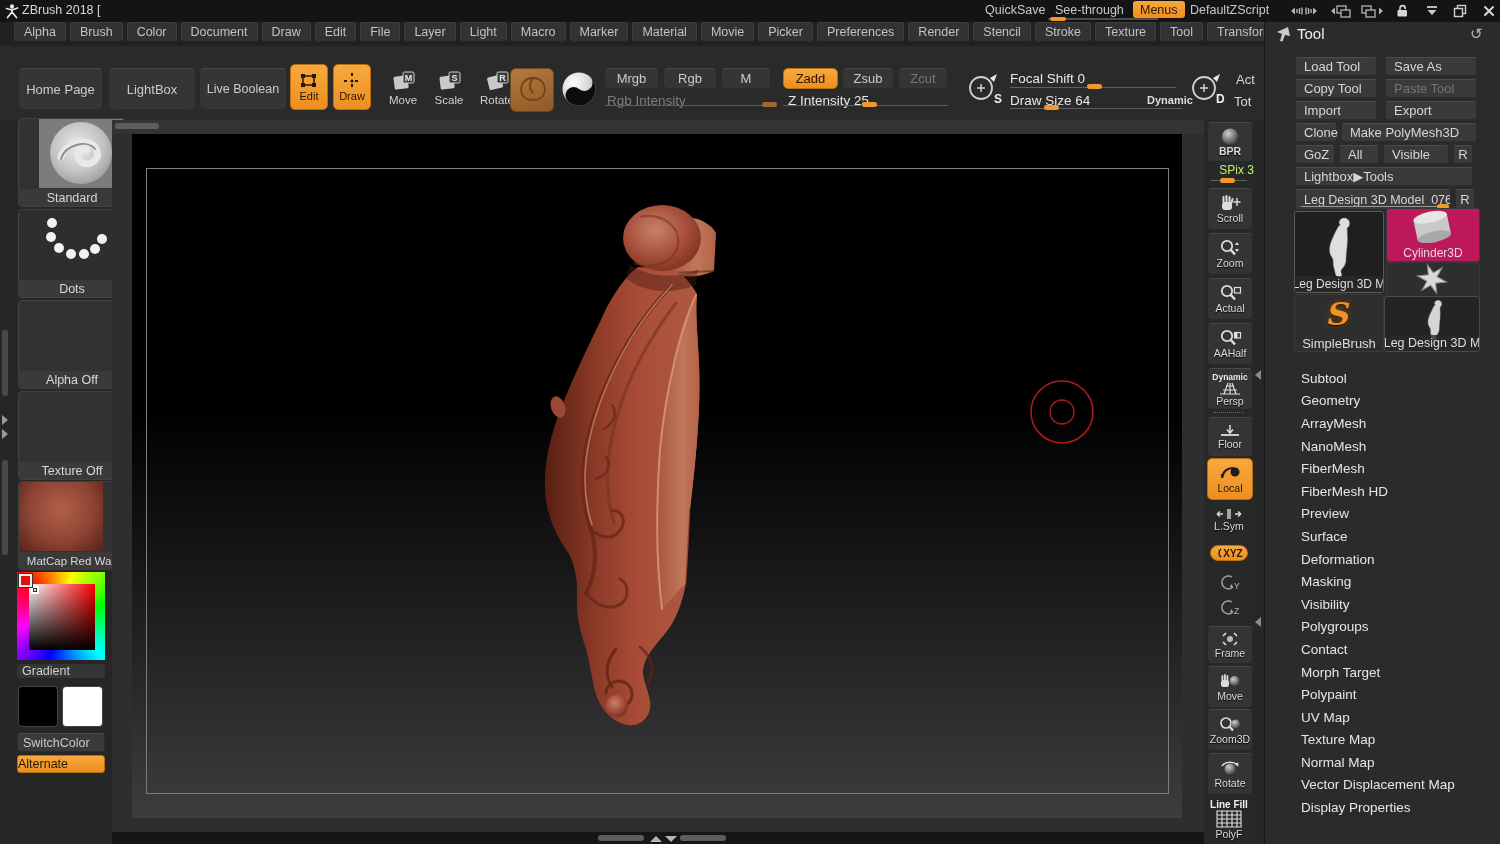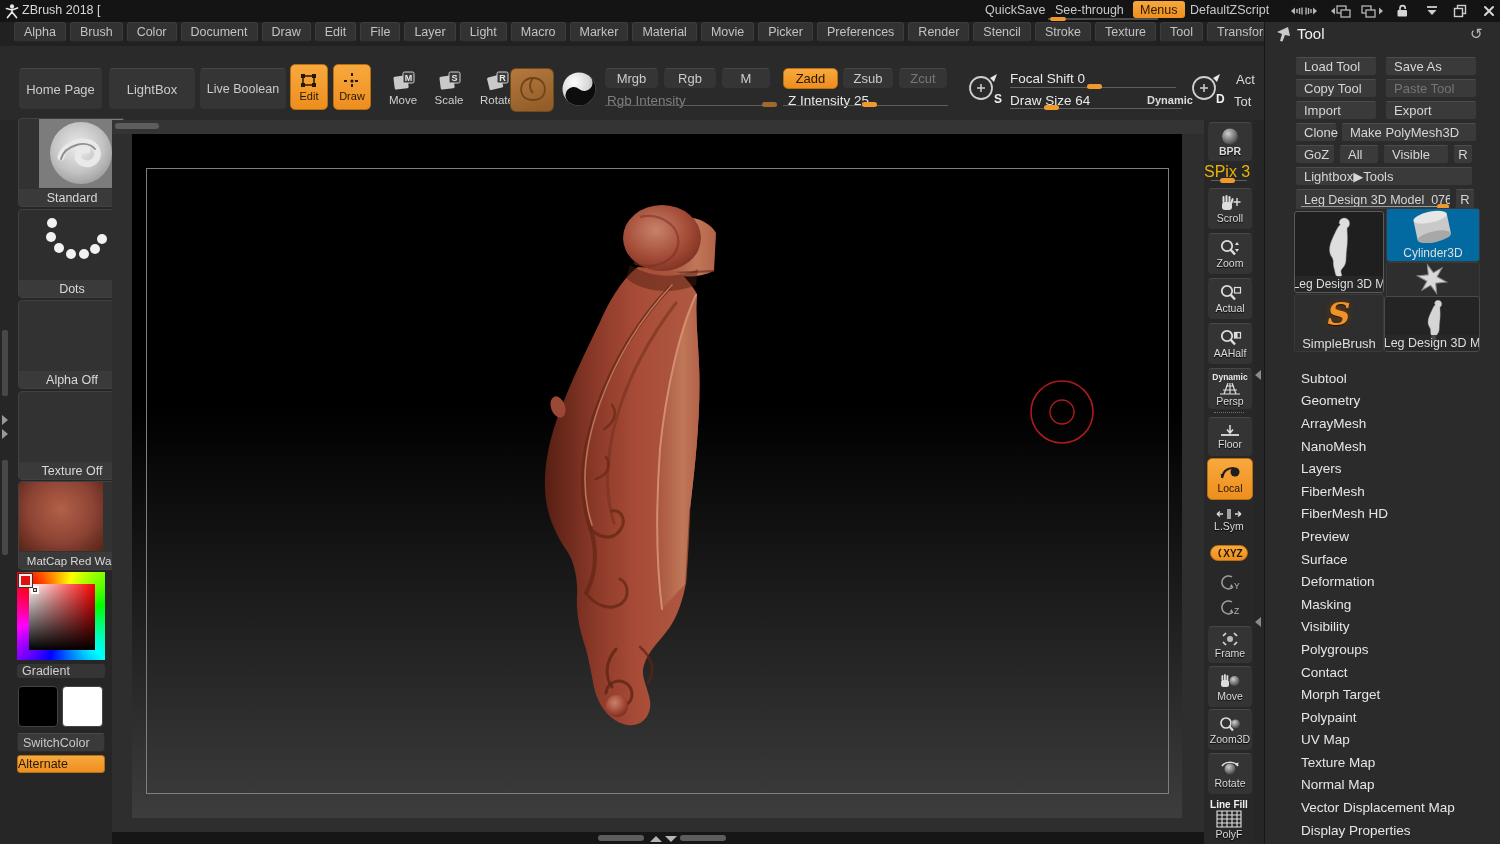--- a/index.html
+++ b/index.html
@@ -385,21 +385,21 @@
         <defs>
             <radialGradient id="bprg" cx="38%" cy="32%" r="75%">
               <stop offset="0%" stop-color="#cfcfcf"></stop>
               <stop offset="100%" stop-color="#3a3a3a"></stop>
             </radialGradient>
           </defs>
         <circle cx="11" cy="8.5" r="8" fill="url(#bprg)"></circle>
       </svg>
       <span class="lbl" style="font-weight:bold">BPR</span>
     </div>
-    <div class="abs" style="left:0;top:43px;width:50px;text-align:left;color:#eab308;font-size:16px"><span>SPix</span>&nbsp;<span>3</span></div>
+    <div class="abs" style="left:0;top:43px;width:50px;text-align:right;color:#bef264;font-size:12px"><span>SPix</span>&nbsp;<span>3</span></div>
     <div class="slider-track" style="left:7px;top:60px;width:36px"></div>
     <div class="slider-handle" style="left:16px;top:58px"></div>
 
     <div class="rsb" style="top:68px;height:40px">
       <svg width="24" height="18" viewBox="0 0 24 18">
         <rect x="4" y="8" width="10" height="8" rx="3" fill="#ddd"></rect>
         <rect x="4.5" y="2" width="2" height="7" rx="1" fill="#ddd"></rect>
           <rect x="7.5" y="1" width="2" height="8" rx="1" fill="#ddd"></rect>
         <rect x="10.5" y="2" width="2" height="7" rx="1" fill="#ddd"></rect>
           <rect x="13" y="4" width="2" height="6" rx="1" fill="#ddd" transform="rotate(18 14 7)"></rect>
@@ -553,21 +553,21 @@
     <div class="slider-track" style="left:36px;top:184px;width:136px;background:#9a9a9a"></div>
     <div class="slider-handle" style="left:172px;top:182px;width:12px"></div>
     <div class="tpb center" style="left:190px;top:167px;width:20px;height:21px">R</div>
 
     <div class="thumb-slot" style="left:29px;top:189px;width:88px;height:80px;background:#1f1f1f;border-color:#5a5a5a">
       <svg width="86" height="78" viewBox="0 0 240 620">
         <path d="M118 88 C104 98 90 120 80 143 C66 172 52 200 40 232 C30 258 24 284 25 310 C26 336 36 356 47 372 C54 382 58 400 57 417 C56 436 60 452 66 470 C70 486 72 498 74 508 C78 528 92 544 108 546 C122 548 132 536 130 522 C128 508 120 498 124 486 C128 472 140 462 150 448 C158 436 163 420 166 404 L170 330 C176 280 181 230 179 185 C178 160 175 135 177 115 C192 110 200 92 197 68 C194 44 172 28 148 30 C124 32 108 50 108 70 C108 80 112 86 118 88 Z" fill="#dedede" stroke="#8f8f8f" stroke-width="4" transform="translate(30,20) scale(0.92)"></path>
       </svg>
       <div class="ts-label">Leg Design 3D M</div>
     </div>
-    <div class="thumb-slot" style="left:121px;top:186px;width:92px;height:52px;background:#0369a1;border-color:#3a3a3a">
+    <div class="thumb-slot" style="left:121px;top:186px;width:92px;height:52px;background:#be185d;border-color:#3a3a3a">
       <svg width="90" height="34" viewBox="0 0 90 34">
         <g transform="rotate(-12 45 17)">
           <rect x="28" y="8" width="34" height="20" fill="#c9c9c9"></rect>
           <ellipse cx="45" cy="28" rx="17" ry="5.5" fill="#a8a8a8"></ellipse>
           <ellipse cx="45" cy="8" rx="17" ry="5.5" fill="#e6e6e6"></ellipse>
         </g>
       </svg>
       <div class="ts-label" style="background:none">Cylinder3D</div>
     </div>
     <div class="thumb-slot" style="left:121px;top:240px;width:92px;height:50px;background:#2e2e2e;border-color:#3a3a3a">
@@ -589,21 +589,20 @@
         <path d="M118 88 C104 98 90 120 80 143 C66 172 52 200 40 232 C30 258 24 284 25 310 C26 336 36 356 47 372 C54 382 58 400 57 417 C56 436 60 452 66 470 C70 486 72 498 74 508 C78 528 92 544 108 546 C122 548 132 536 130 522 C128 508 120 498 124 486 C128 472 140 462 150 448 C158 436 163 420 166 404 L170 330 C176 280 181 230 179 185 C178 160 175 135 177 115 C192 110 200 92 197 68 C194 44 172 28 148 30 C124 32 108 50 108 70 C108 80 112 86 118 88 Z" fill="#d5d5d5" stroke="#808080" stroke-width="5" transform="translate(60,10) scale(0.95)"></path>
       </svg>
       <div class="ts-label" style="font-size:12.5px">Leg Design 3D M</div>
     </div>
 
     <div class="sections">
       <div class="sec">Subtool</div>
       <div class="sec">Geometry</div>
       <div class="sec">ArrayMesh</div>
       <div class="sec">NanoMesh</div>
-      <div class="sec">Layers</div>
       <div class="sec">FiberMesh</div>
       <div class="sec">FiberMesh HD</div>
       <div class="sec">Preview</div>
       <div class="sec">Surface</div>
       <div class="sec">Deformation</div>
       <div class="sec">Masking</div>
       <div class="sec">Visibility</div>
       <div class="sec">Polygroups</div>
       <div class="sec">Contact</div>
       <div class="sec">Morph Target</div>

